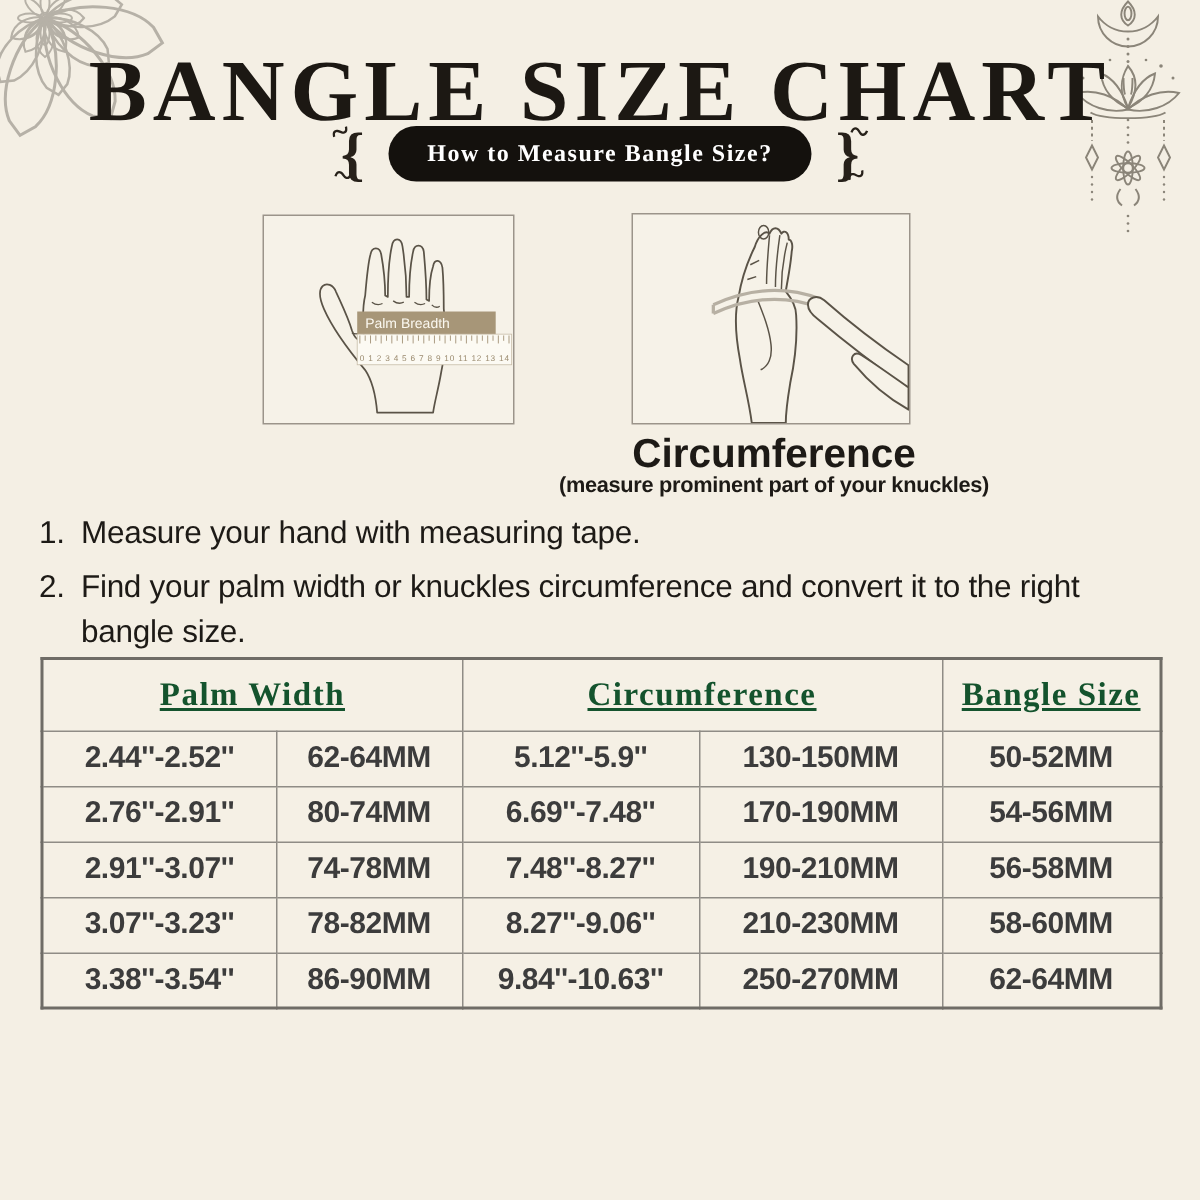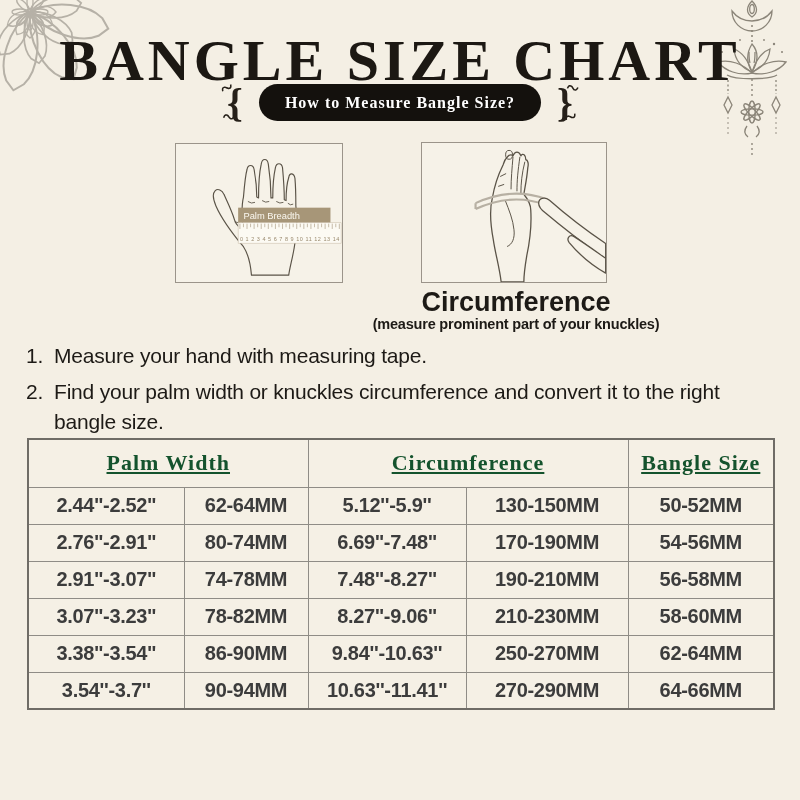--- a/index.html
+++ b/index.html
@@ -249,23 +249,16 @@
         <td>210-230MM</td>
         <td>58-60MM</td>
       </tr>
       <tr>
         <td>3.38''-3.54''</td>
         <td>86-90MM</td>
         <td>9.84''-10.63''</td>
         <td>250-270MM</td>
         <td>62-64MM</td>
       </tr>
-      <tr>
-        <td>3.54''-3.7''</td>
-        <td>90-94MM</td>
-        <td>10.63''-11.41''</td>
-        <td>270-290MM</td>
-        <td>64-66MM</td>
-      </tr>
     </tbody>
   </table>
 
 </div>
 
 </body></html>

